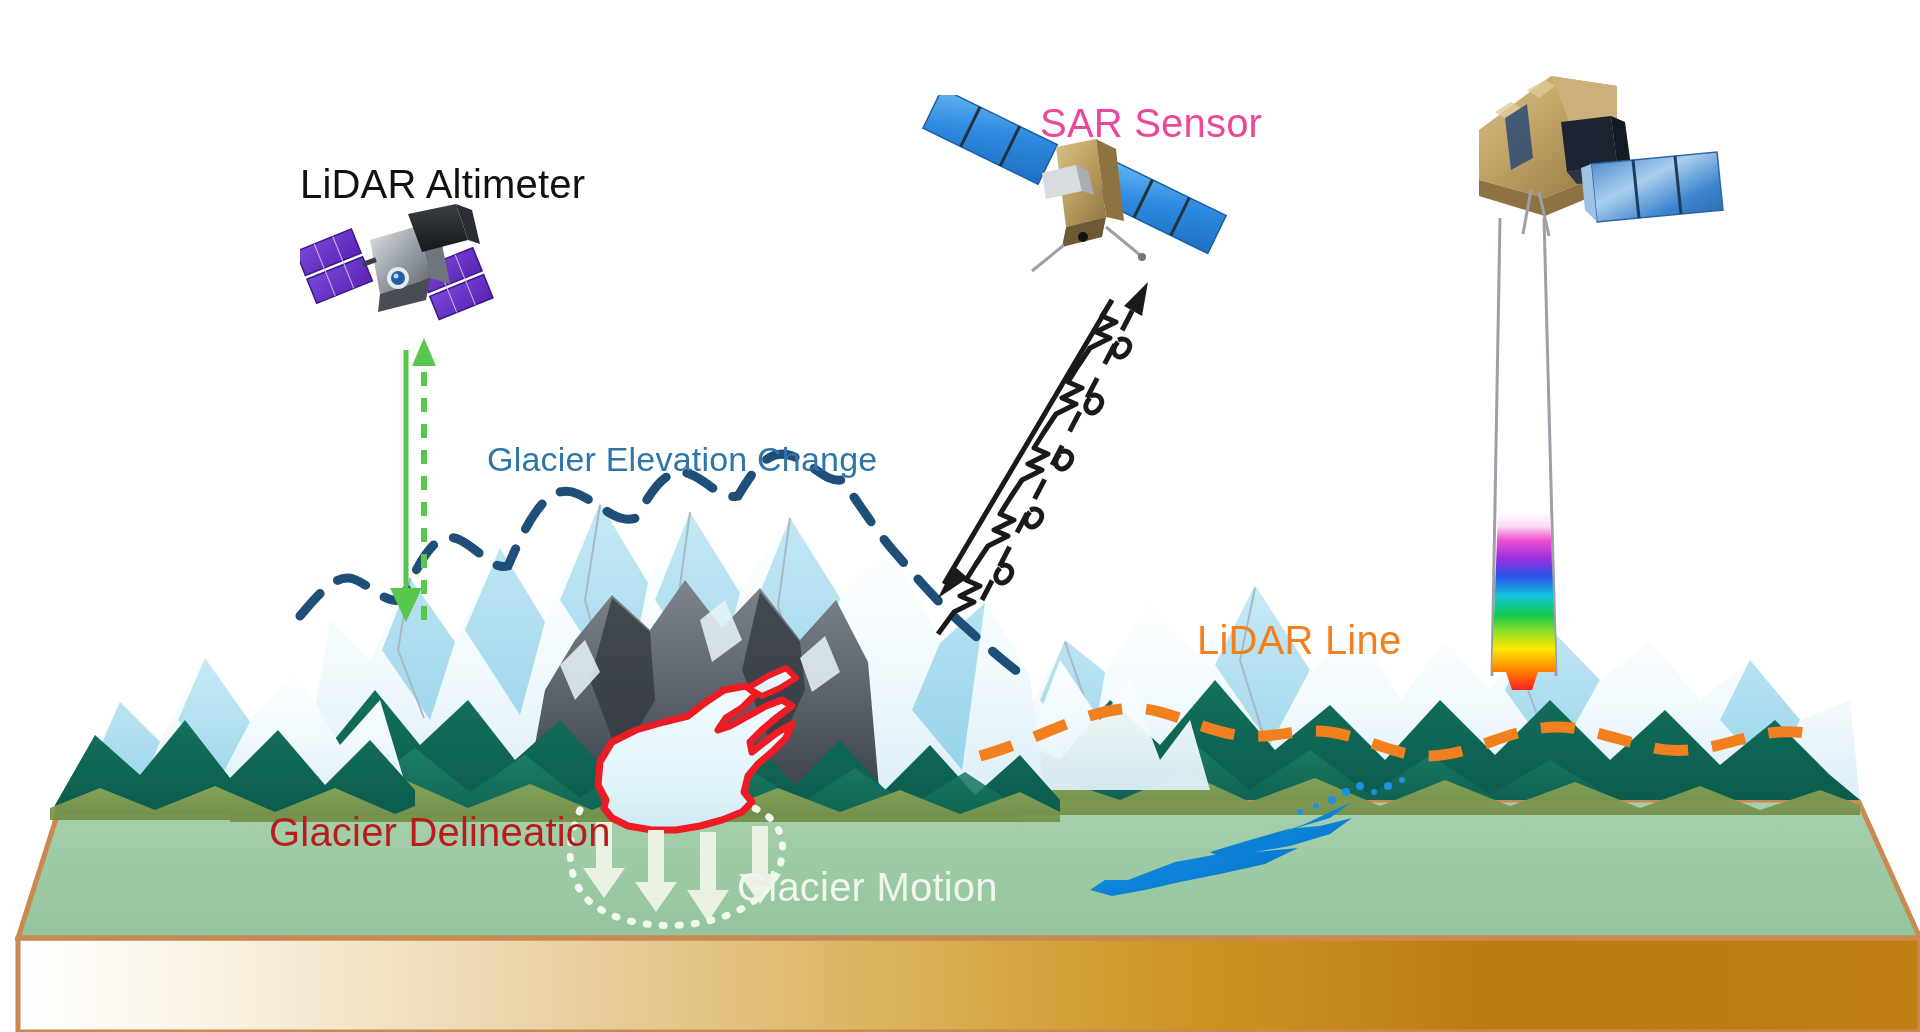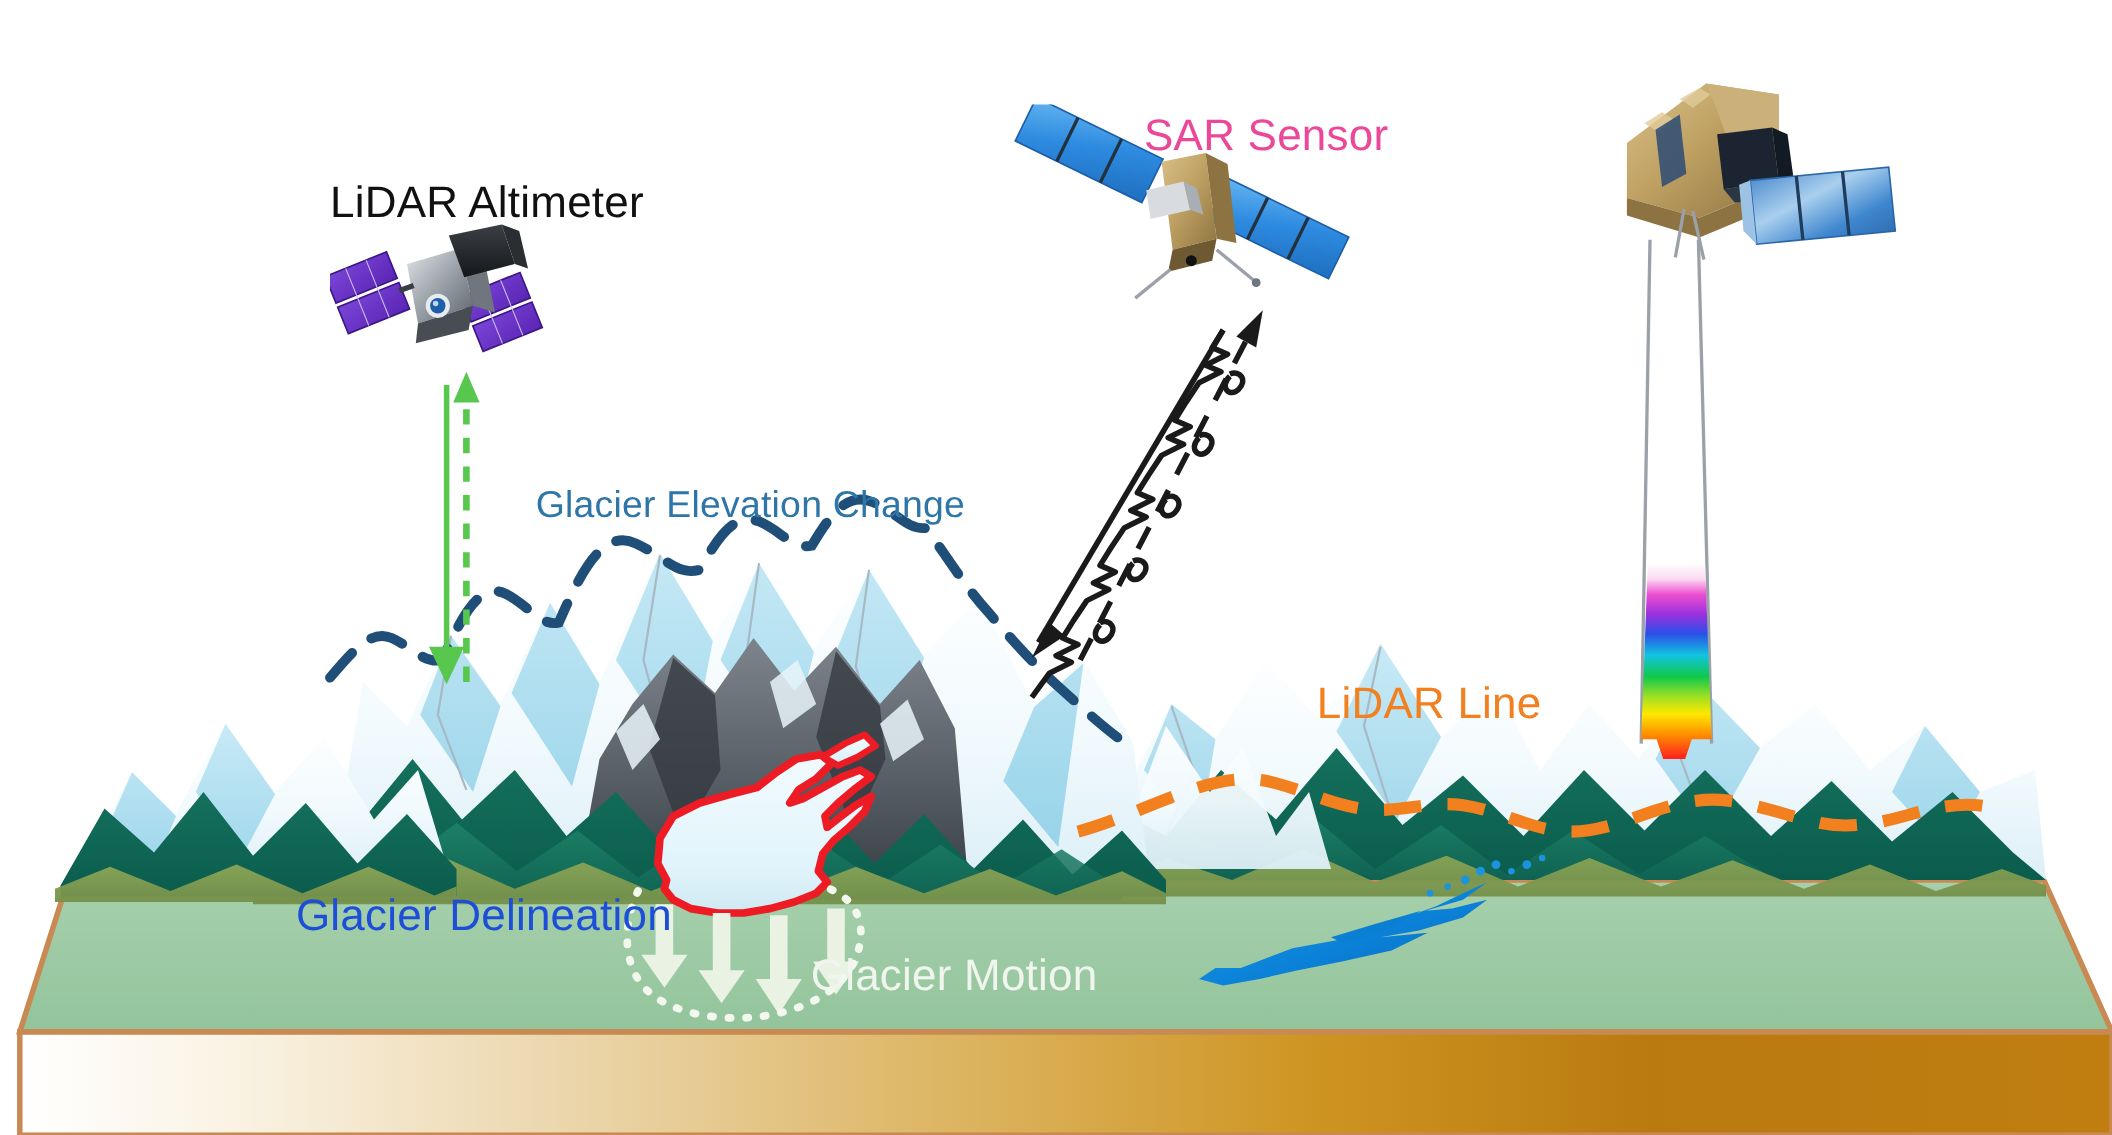--- a/index.html
+++ b/index.html
@@ -24,21 +24,21 @@
     white-space: nowrap;
     font-family: "Liberation Sans", sans-serif;
     font-weight: 400;
     letter-spacing: 0.2px;
     line-height: 1;
   }
   .lbl-lidar   { left: 300px;  top: 144px; font-size: 40px; color: #111111; margin-top: 20px; }
   .lbl-sar     { left: 1040px; top: 103px; font-size: 40px; color: #ec4899; }
   .lbl-optical { left: 1499px; top: 6px;   font-size: 40px; color: #111111; }
   .lbl-elev    { left: 487px;  top: 442px; font-size: 34px; color: #2E75A8; }
-  .lbl-delin   { left: 269px;  top: 812px; font-size: 40px; color: #1d4ed8; }
+  .lbl-delin   { left: 269px;  top: 812px; font-size: 40px; color: #b91c1c; }
   .lbl-motion  { left: 737px;  top: 867px; font-size: 40px; color: #F0F5EE; }
   .lbl-snow    { left: 1197px; top: 620px; font-size: 40px; color: #F2801E; }
 
   .sat { position: absolute; }
   #sat-lidar   { left: 300px; top: 200px; width: 215px; height: 150px; }
   #sat-sar     { left: 920px; top: 95px;  width: 310px; height: 205px; }
   #sat-optical { left: 1465px; top: 60px; width: 265px; height: 180px; }
 </style>
 </head>
 <body>

